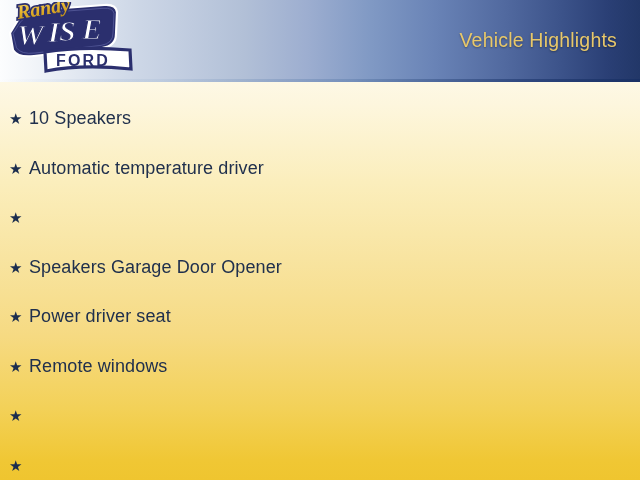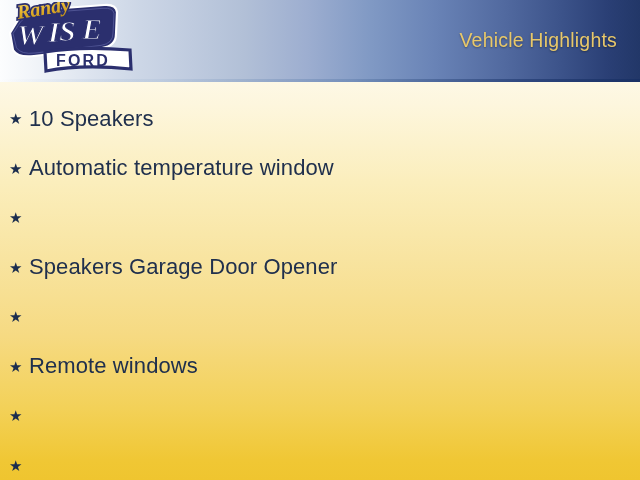--- a/index.html
+++ b/index.html
@@ -92,21 +92,21 @@
   .hl-star {
     flex:0 0 auto;
     width:20px;
     font-size:15px;
     line-height:1;
     color:#1b2d4e;
     text-align:left;
   }
   .hl-label {
     flex:0 1 auto;
-    font-size:22px;
+    font-size:18px;
     color:#20304d;
     letter-spacing:0.1px;
     white-space:nowrap;
     text-align:right;
   }
 </style>
 </head>
 <body>
 
 <div id="page">
@@ -152,34 +152,35 @@
 
   <div id="highlights">
 
     <div class="hl-row">
       <span class="hl-star">★</span>
       <span class="hl-label">10 Speakers</span>
     </div>
 
     <div class="hl-row">
       <span class="hl-star">★</span>
-      <span class="hl-label">Automatic temperature window</span>
+      <span class="hl-label">Automatic temperature driver</span>
     </div>
 
     <div class="hl-row">
       <span class="hl-star">★</span>
     </div>
 
     <div class="hl-row">
       <span class="hl-star">★</span>
       <span class="hl-label">Speakers Garage Door Opener</span>
     </div>
 
     <div class="hl-row">
       <span class="hl-star">★</span>
+      <span class="hl-label">Power driver seat</span>
     </div>
 
     <div class="hl-row">
       <span class="hl-star">★</span>
       <span class="hl-label">Remote windows</span>
     </div>
 
     <div class="hl-row">
       <span class="hl-star">★</span>
     </div>

